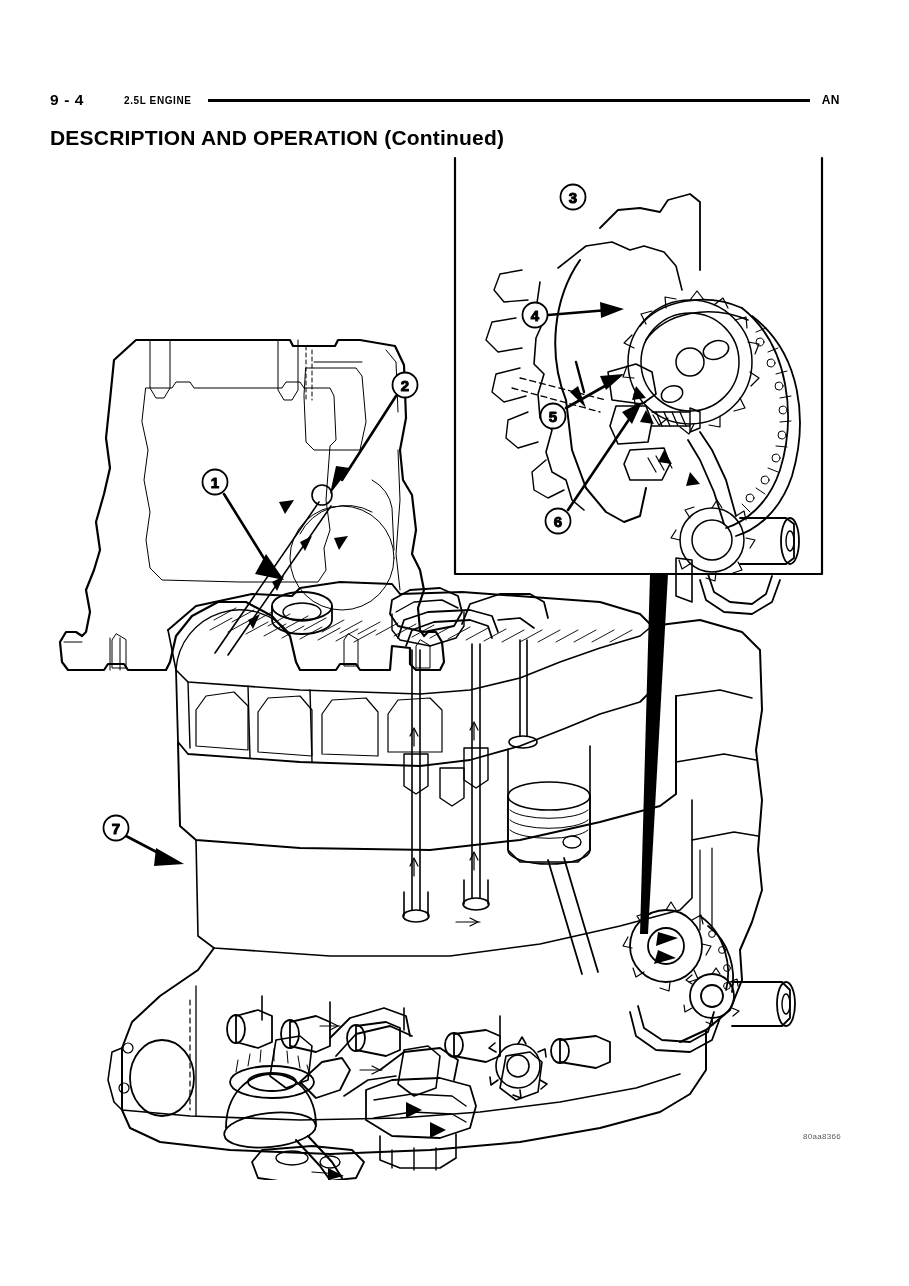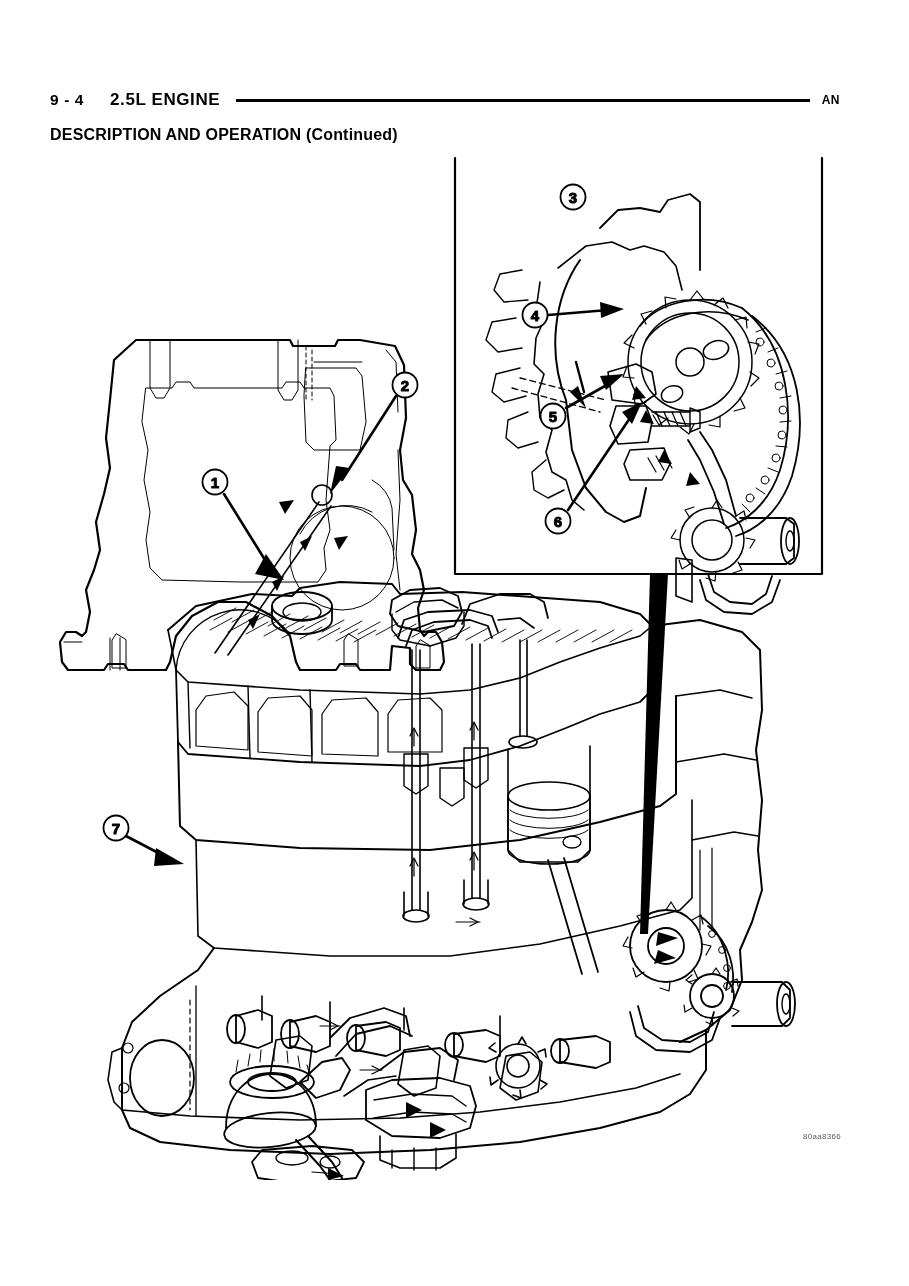--- a/index.html
+++ b/index.html
@@ -26,44 +26,44 @@
     display: flex;
     align-items: center;
   }
   .hdr-pageno {
     font-size: 15.5px;
     font-weight: bold;
     letter-spacing: 0.6px;
     white-space: nowrap;
   }
   .hdr-title {
-    font-size: 17px;
+    font-size: 10px;
     font-weight: bold;
     letter-spacing: 0.6px;
     white-space: nowrap;
-    margin-left: 26px;
+    margin-left: 40px;
   }
   .hdr-rule {
     flex: 1;
     height: 3px;
     background: #000;
     margin: 0 12px 0 16px;
   }
   .hdr-code {
     font-size: 12px;
     font-weight: bold;
     letter-spacing: 0.5px;
     white-space: nowrap;
   }
 
   #section-heading {
     position: absolute;
     left: 50px;
     top: 126px;
-    font-size: 16px;
+    font-size: 21px;
     font-weight: bold;
     letter-spacing: 0.2px;
     white-space: nowrap;
   }
 
   
   #figure-area {
     position: absolute;
     left: 0;
     top: 150px;

